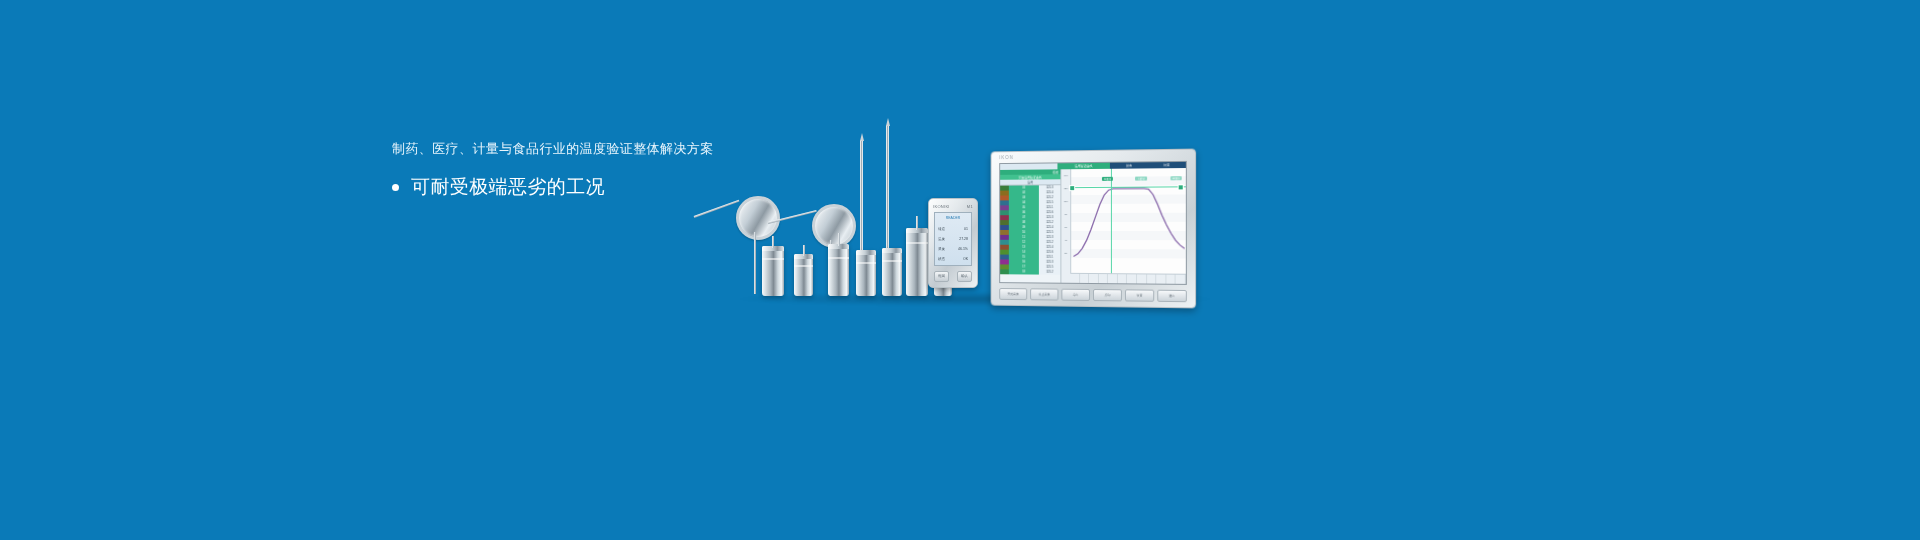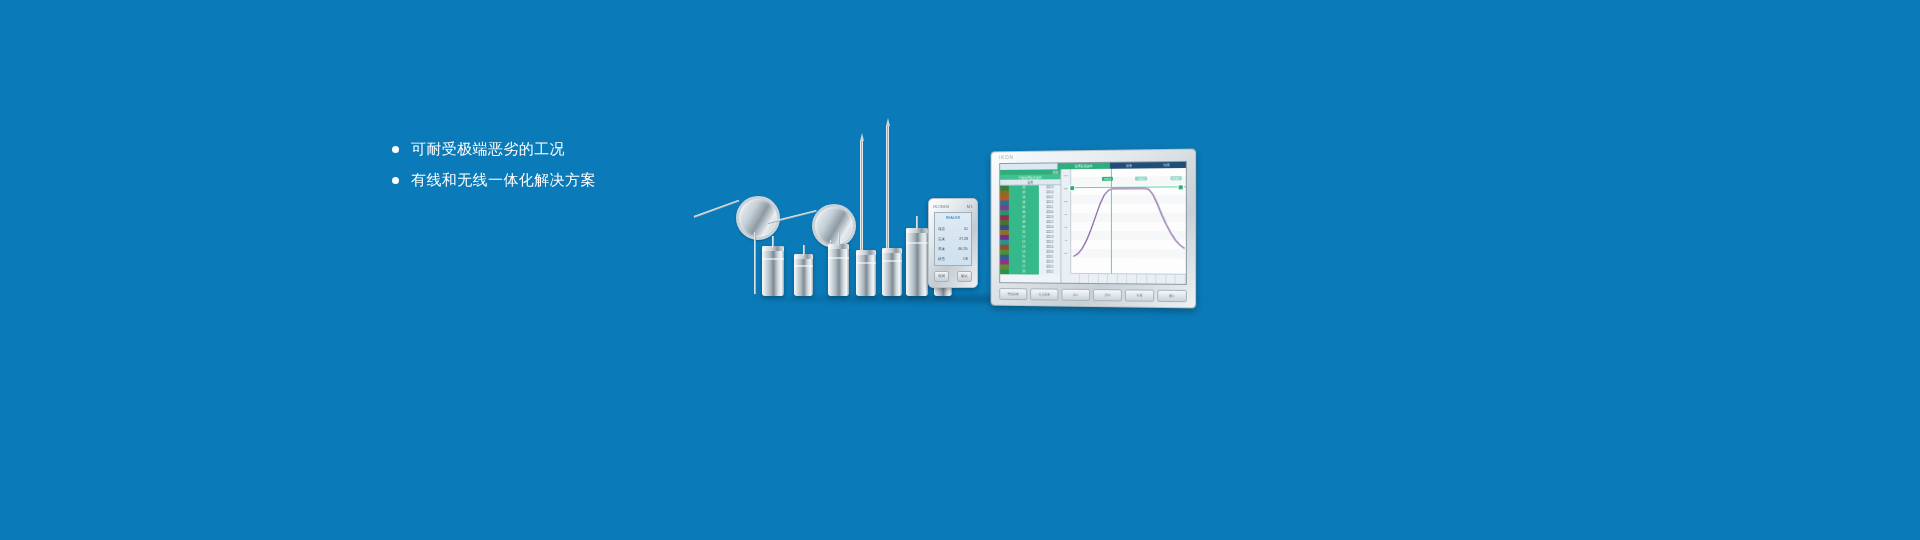--- a/index.html
+++ b/index.html
@@ -22,21 +22,21 @@
     font-size:22px;font-weight:bold;letter-spacing:1px;
     line-height:26px;margin:0 0 16px 0;color:#ffffff;
     text-shadow:0 1px 2px rgba(0,0,0,.18);
   }
   #subtitle{
     font-size:13px;line-height:18px;margin:0 0 20px 0;
     color:#eaf6fd;white-space:nowrap;letter-spacing:.4px;
   }
   .bullet{
     display:flex;align-items:center;margin:0 0 13px 0;
-    font-size:15px;line-height:18px;color:#ffffff;letter-spacing:.4px;
+    font-size:19px;line-height:18px;color:#ffffff;letter-spacing:.4px;
   }
   .dot{
     width:7px;height:7px;border-radius:50%;background:#ffffff;
     margin-right:12px;flex:none;
   }
   
   #photo{
     position:absolute;left:700px;top:120px;width:540px;height:200px;
   }
   
@@ -192,28 +192,25 @@
     background:radial-gradient(ellipse at center,rgba(0,0,0,.20) 0%,rgba(0,0,0,0) 72%);
     filter:blur(1px);
   }
 </style>
 </head>
 <body>
 
 <div id="banner">
 
   <div id="copy">
+    <p id="subtitle">制药、医疗、计量与食品行业的温度验证整体解决方案</p>
 
     <div class="bullet">
       <span class="dot"></span>
       <span>可耐受极端恶劣的工况</span>
-    </div>
-    <div class="bullet">
-      <span class="dot"></span>
-      <span>有线和无线一体化解决方案</span>
     </div>
   </div>
 
   <div id="ground"></div>
 
   <div id="photo">
 
     <div class="coil" style="left:36px;top:76px;">
       <div class="wire" style="left:-42px;top:20px;width:48px;transform:rotate(-20deg);"></div>
       <div class="ring"></div>

